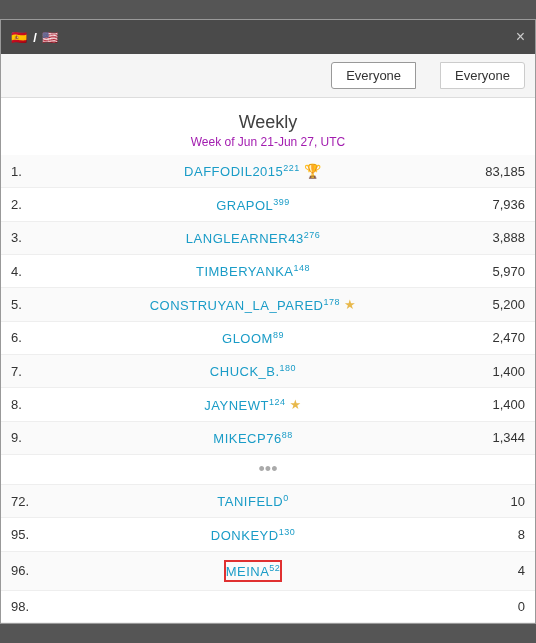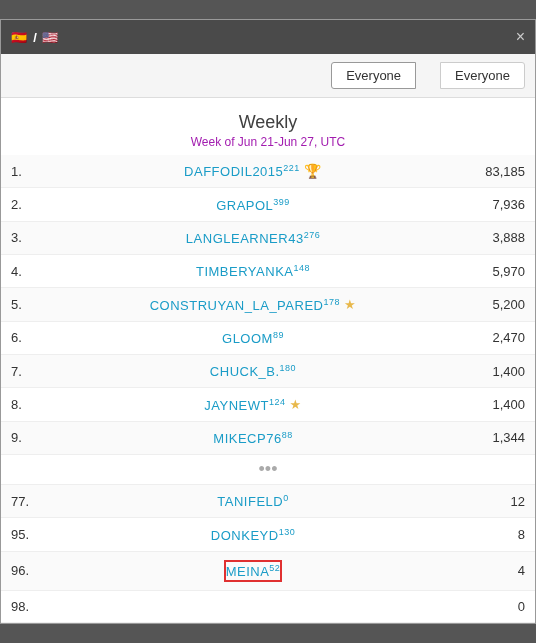--- a/index.html
+++ b/index.html
@@ -214,23 +214,23 @@
         </tr>
         <tr>
           <td class="rank-cell">9.</td>
           <td class="name-cell"><a href="#">MIKECP76<sup class="level">88</sup></a></td>
           <td class="score-cell">1,344</td>
         </tr>
         <tr class="divider-row">
           <td colspan="3">•••</td>
         </tr>
         <tr>
-          <td class="rank-cell">77.</td>
+          <td class="rank-cell">72.</td>
           <td class="name-cell"><a href="#">TANIFELD<sup class="level">0</sup></a></td>
-          <td class="score-cell">12</td>
+          <td class="score-cell">10</td>
         </tr>
         <tr>
           <td class="rank-cell">95.</td>
           <td class="name-cell"><a href="#">DONKEYD<sup class="level">130</sup></a></td>
           <td class="score-cell">8</td>
         </tr>
         <tr class="current-user">
           <td class="rank-cell">96.</td>
           <td class="name-cell"><span class="current-user-name-cell-inner" style="border:2px solid #e03030;display:inline-block;padding:1px 0;"><a href="#">MEINA<sup class="level">52</sup></a></span></td>
           <td class="score-cell">4</td>

